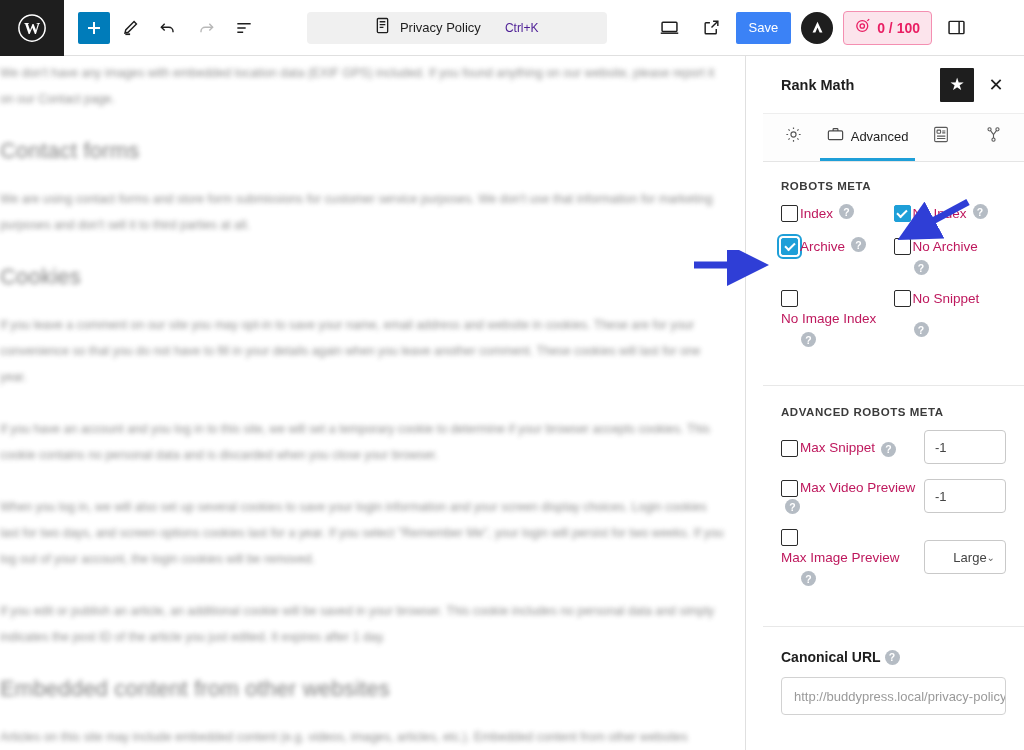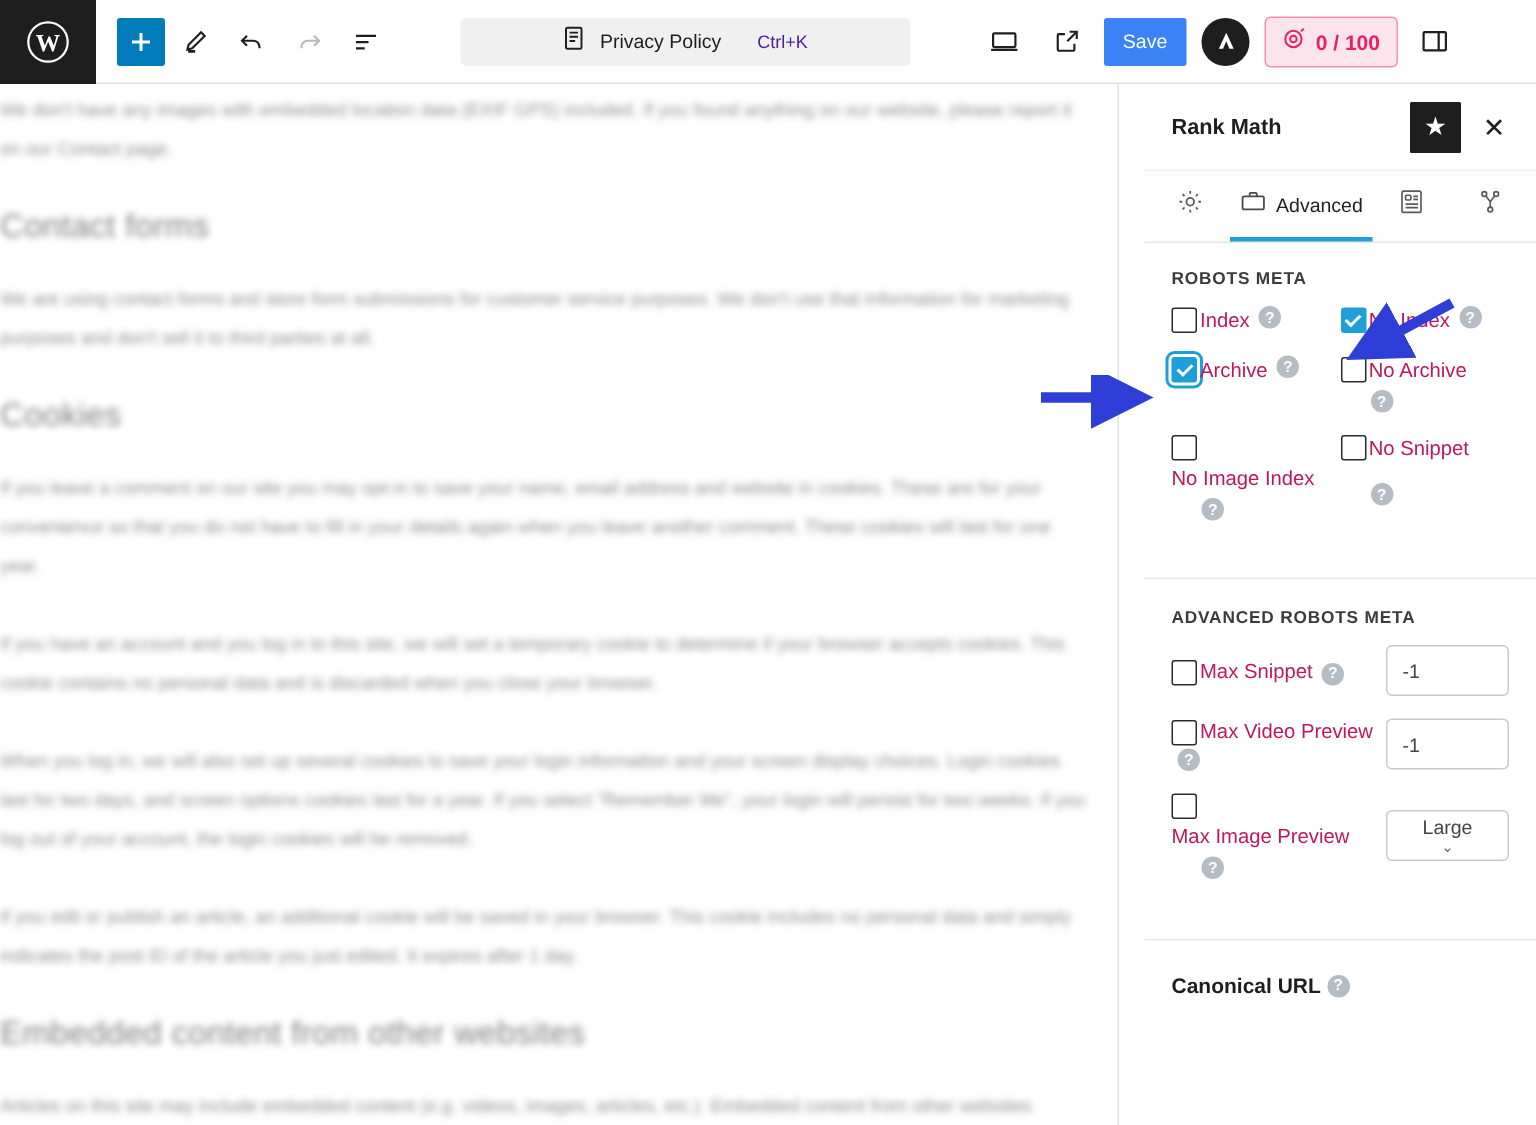--- a/index.html
+++ b/index.html
@@ -205,23 +205,22 @@
     margin-bottom: 14px; gap: 6px;
   }
   .adv-row .lbl-wrap { flex: 1; display: flex; align-items: flex-end; flex-wrap: wrap; gap: 2px; }
   .num-input, .sel-input {
     width: 82px; height: 34px; flex: none;
     border: 1px solid #c9c9c9; border-radius: 4px;
     font-size: 13px; color: #444; padding: 0 10px;
     background: #fff; font-family: "Liberation Sans", sans-serif;
   }
   .sel-input {
-    display: flex; align-items: center; justify-content: center;
+    display: flex; align-items: center; justify-content: flex-end;
     cursor: pointer;
-    flex-direction: column;
   }
   .chev { font-size: 10px; color: #666; }
 
   .canon-title {
     font-size: 14px; font-weight: bold; color: #1e1e1e;
     margin-bottom: 12px; display: flex; align-items: center;
   }
   .url-input {
     width: 100%; height: 38px;
     border: 1px solid #d2d2d2; border-radius: 4px;
@@ -484,20 +483,23 @@
           <span class="chev">⌄</span>
         </div>
       </div>
     </div>
 
     <div class="rm-section bordered" style="margin-top:18px;padding-top:22px;">
       <div class="canon-title">
         <span>Canonical URL</span>
         <span class="help">?</span>
       </div>
+      <div class="url-input">
+        <span>http://buddypress.local/privacy-policy</span>
+      </div>
     </div>
 
   </div>
 </div>
 
 <svg class="anno" style="left:890px;top:196px;" width="90" height="50">
   <defs>
     <marker id="ah1" markerWidth="6" markerHeight="6" refX="3" refY="3" orient="auto">
       <path d="M0,0 L6,3 L0,6 z" fill="#2f3ed6"></path>
     </marker>

